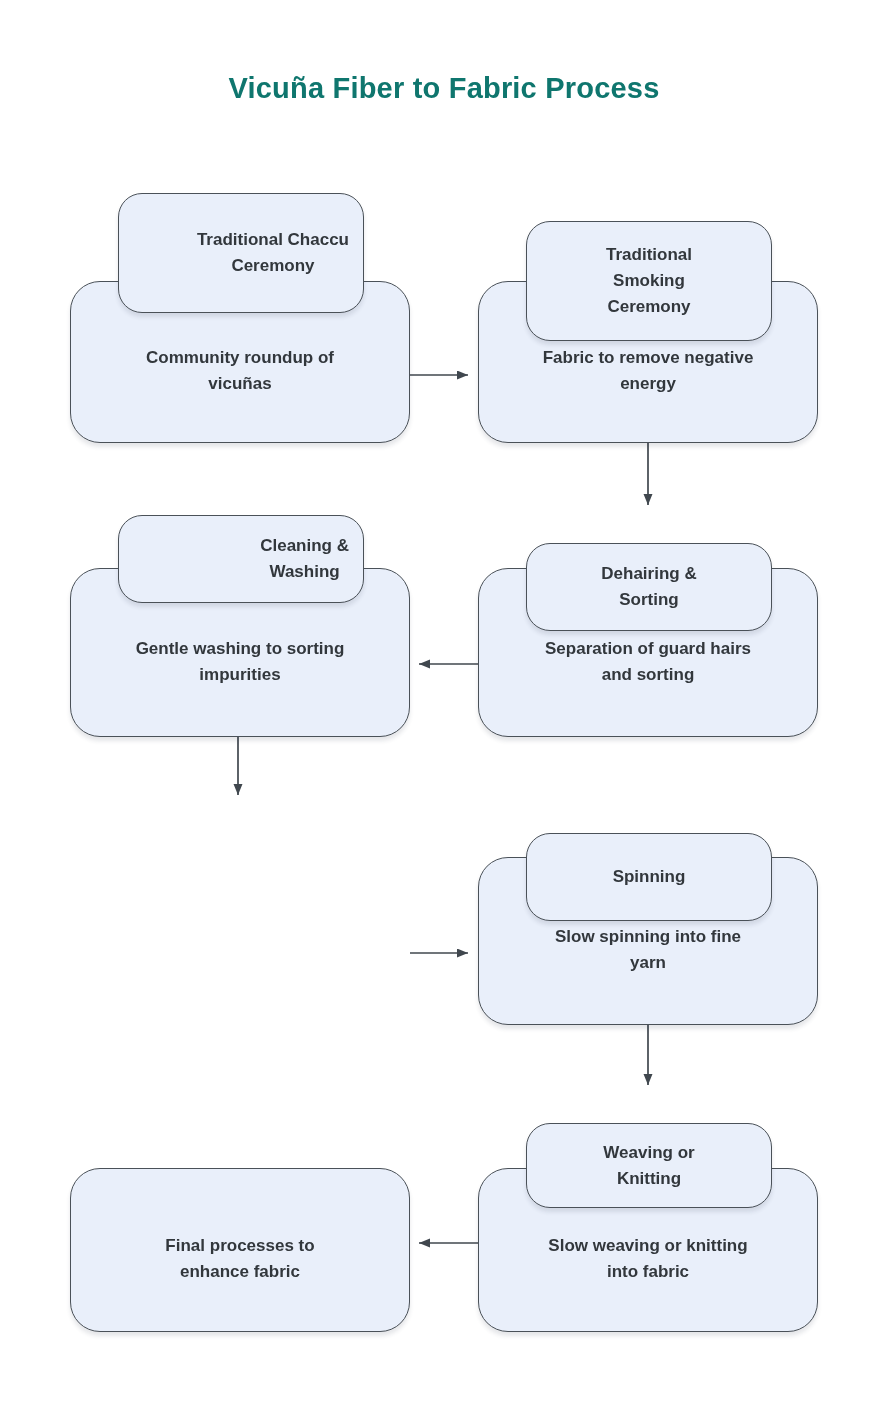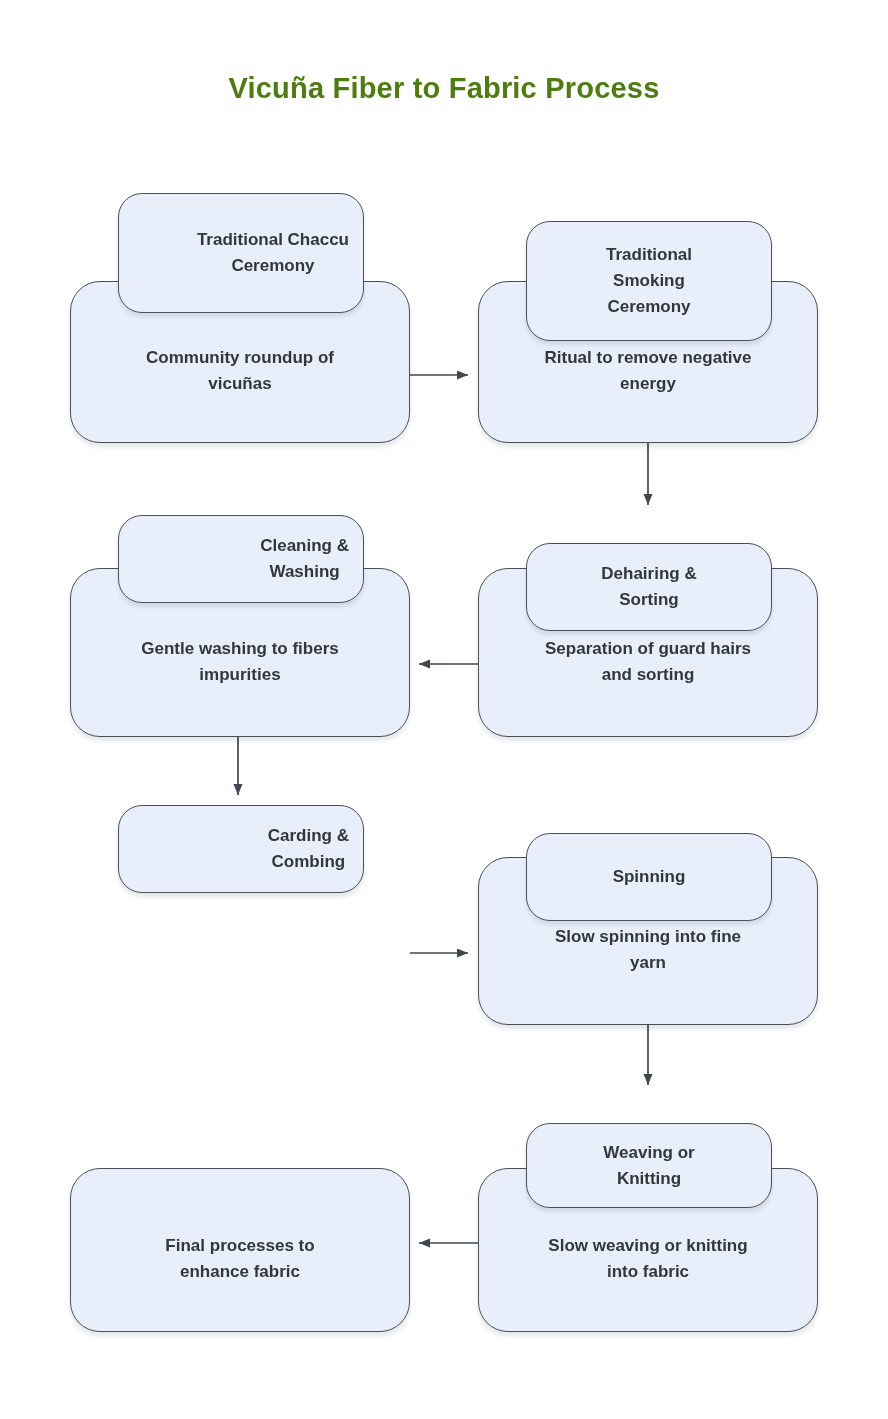--- a/index.html
+++ b/index.html
@@ -17,21 +17,21 @@
   }
   .title {
     position: absolute;
     top: 72px;
     left: 0;
     width: 888px;
     margin: 0;
     text-align: center;
     font-size: 29px;
     font-weight: 700;
-    color: #4d7c0f;
+    color: #0f766e;
     letter-spacing: 0.2px;
   }
   .edges {
     position: absolute;
     top: 0;
     left: 0;
     width: 888px;
     height: 1419px;
     pointer-events: none;
   }
@@ -102,51 +102,47 @@
   <div class="box body-box col-l r1">
     <span>Community roundup of
 vicuñas</span>
   </div>
   <div class="box head-box col-l r1">
     <span>Traditional Chaccu
 Ceremony</span>
   </div>
 
   <div class="box body-box col-r r1">
-    <span>Ritual to remove negative
+    <span>Fabric to remove negative
 energy</span>
   </div>
   <div class="box head-box col-r r1">
     <span>Traditional
 Smoking
 Ceremony</span>
   </div>
 
   <div class="box body-box col-r r2">
     <span>Separation of guard hairs
 and sorting</span>
   </div>
   <div class="box head-box col-r r2">
     <span>Dehairing &amp;
 Sorting</span>
   </div>
 
   <div class="box body-box col-l r2">
-    <span>Gentle washing to fibers
+    <span>Gentle washing to sorting
 impurities</span>
   </div>
   <div class="box head-box col-l r2">
     <span>Cleaning &amp;
 Washing</span>
   </div>
 
-  <div class="box head-box col-l r3">
-    <span>Carding &amp;
-Combing</span>
-  </div>
 
   <div class="box body-box col-r r3">
     <span>Slow spinning into fine
 yarn</span>
   </div>
   <div class="box head-box col-r r3">
     <span>Spinning</span>
   </div>
 
   <div class="box body-box col-r r4">

